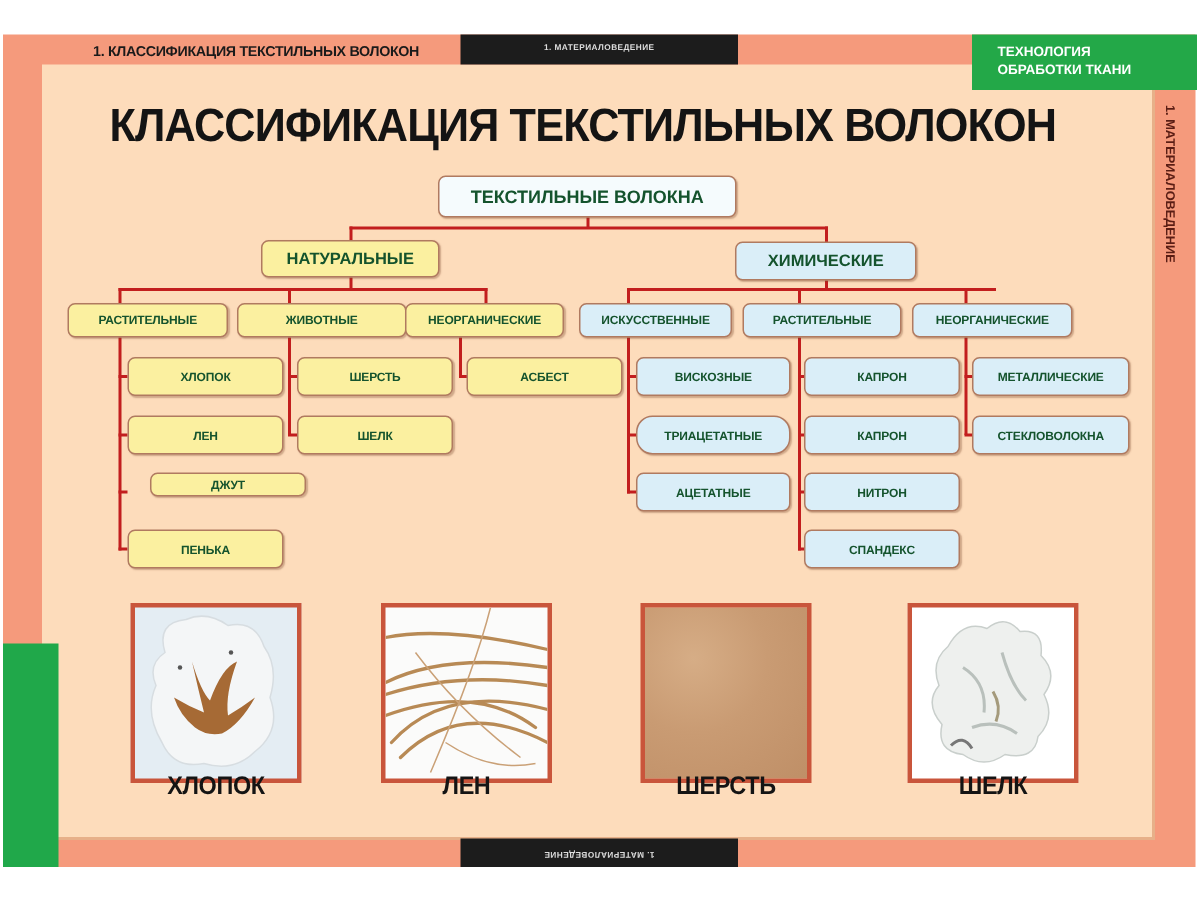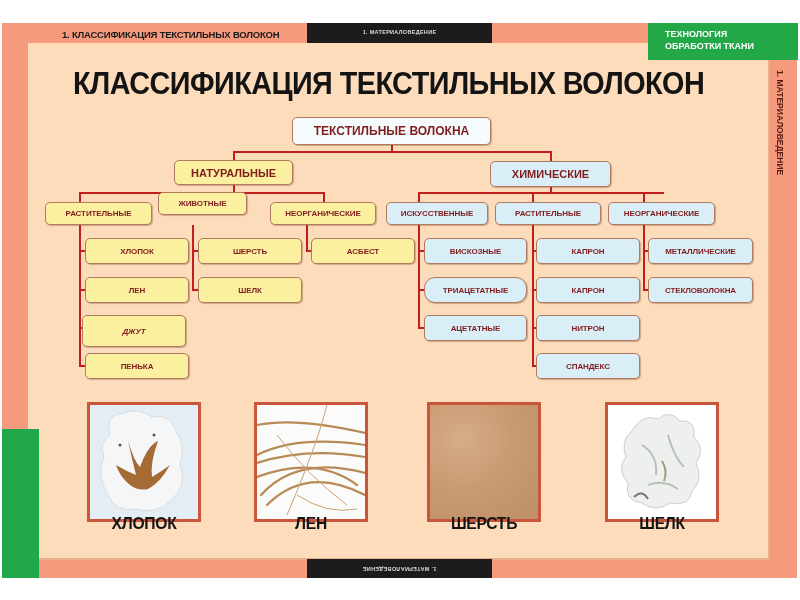--- a/index.html
+++ b/index.html
@@ -14,21 +14,21 @@
   .black-tab-bottom { position: absolute; left: 307px; top: 559px; width: 185px; height: 19px; background: #1c1c1c; color: #ddd; font-size: 5.5px; font-weight: bold; text-align: center; line-height: 18px; transform: rotate(180deg); letter-spacing: 0.3px; }
   .green-tab { position: absolute; left: 648px; top: 23px; width: 150px; height: 37px; background: #23a848; color: #ffffff; font-size: 9px; font-weight: bold; padding: 5px 0 12px 17px; line-height: 12px; }
   .green-side { position: absolute; left: 2px; top: 429px; width: 37px; height: 149px; background: #20a84a; }
   .side-text { position: absolute; left: 769px; top: 70px; width: 20px; height: 130px; }
   .side-text span { position: absolute; left: 50%; top: 0; transform-origin: 0 0; transform: translateX(6px) rotate(90deg); white-space: nowrap; font-size: 8.5px; font-weight: bold; color: #5a1d14; }
 
   .main-title { position: absolute; left: 73px; top: 66px; font-size: 31px; font-weight: bold; color: #141414; letter-spacing: -0.6px; white-space: nowrap; transform: scaleX(0.93); transform-origin: left top; }
 
   .line { position: absolute; background: #c21e1e; }
 
-  .node { position: absolute; border: 1.5px solid #b07a60; border-radius: 5px; display: flex; align-items: center; justify-content: center; font-weight: bold; color: #7f1d1d; white-space: nowrap; box-shadow: 1px 1px 1px rgba(120,70,40,0.35); }
+  .node { position: absolute; border: 1.5px solid #b07a60; border-radius: 5px; display: flex; align-items: center; justify-content: center; font-weight: bold; color: #14532d; white-space: nowrap; box-shadow: 1px 1px 1px rgba(120,70,40,0.35); }
   .node.yellow { background: #fbf0a0; text-align: center; }
   .node.blue { background: #daeef8; }
   .node.white { background: #f5fbfd; }
   .node.root { font-size: 12px; }
   .node.l1 { font-size: 11px; }
   .node.l2 { font-size: 8px; letter-spacing: -0.1px; }
   .node.leaf { font-size: 8px; letter-spacing: -0.1px; }
 
   .photo { position: absolute; top: 402px; width: 114px; height: 120px; border: 3px solid #c9553b; overflow: hidden; }
   .photo-label { position: absolute; top: 514px; font-size: 17px; font-weight: bold; color: #141414; text-align: center; width: 160px; letter-spacing: -0.3px; transform: scaleX(0.92); }
@@ -100,29 +100,29 @@
   <div class="line" style="left:532px;top:365px;width:6px;height:2px;"></div>
   <div class="line" style="left:643px;top:250px;width:6px;height:2px;"></div>
   <div class="line" style="left:643px;top:289px;width:6px;height:2px;"></div>
 </div>
 
 <div class="node white root" style="left:292px;top:117px;width:199px;height:28px;">ТЕКСТИЛЬНЫЕ ВОЛОКНА</div>
 <div class="node yellow l1" style="left:174px;top:160px;width:119px;height:25px;">НАТУРАЛЬНЫЕ</div>
 <div class="node blue l1" style="left:490px;top:161px;width:121px;height:26px;">ХИМИЧЕСКИЕ</div>
 
 <div class="node yellow l2" style="left:45px;top:202px;width:107px;height:23px;">РАСТИТЕЛЬНЫЕ</div>
-<div class="node yellow l2" style="left:158px;top:192px;width:89px;height:23px;">ЖИВОТНЫЕ</div>
+<div class="node yellow l2" style="left:158px;top:202px;width:113px;height:23px;">ЖИВОТНЫЕ</div>
 <div class="node yellow l2" style="left:270px;top:202px;width:106px;height:23px;">НЕОРГАНИЧЕСКИЕ</div>
 <div class="node blue l2" style="left:386px;top:202px;width:102px;height:23px;">ИСКУССТВЕННЫЕ</div>
 <div class="node blue l2" style="left:495px;top:202px;width:106px;height:23px;">РАСТИТЕЛЬНЫЕ</div>
 <div class="node blue l2" style="left:608px;top:202px;width:107px;height:23px;">НЕОРГАНИЧЕСКИЕ</div>
 
 <div class="node yellow leaf" style="left:85px;top:238px;width:104px;height:26px;">ХЛОПОК</div>
 <div class="node yellow leaf" style="left:85px;top:277px;width:104px;height:26px;">ЛЕН</div>
-<div class="node yellow leaf" style="left:82px;top:315px;width:104px;height:32px;font-style:italic;">ДЖУТ</div>
+<div class="node yellow leaf" style="left:100px;top:315px;width:104px;height:16px;">ДЖУТ</div>
 <div class="node yellow leaf" style="left:85px;top:353px;width:104px;height:26px;">ПЕНЬКА</div>
 
 <div class="node yellow leaf" style="left:198px;top:238px;width:104px;height:26px;">ШЕРСТЬ</div>
 <div class="node yellow leaf" style="left:198px;top:277px;width:104px;height:26px;">ШЕЛК</div>
 
 <div class="node yellow leaf" style="left:311px;top:238px;width:104px;height:26px;">АСБЕСТ</div>
 
 <div class="node blue leaf" style="left:424px;top:238px;width:103px;height:26px;">ВИСКОЗНЫЕ</div>
 <div class="node blue leaf" style="left:424px;top:277px;width:103px;height:26px;border-radius:11px;">ТРИАЦЕТАТНЫЕ</div>
 <div class="node blue leaf" style="left:424px;top:315px;width:103px;height:26px;">АЦЕТАТНЫЕ</div>

